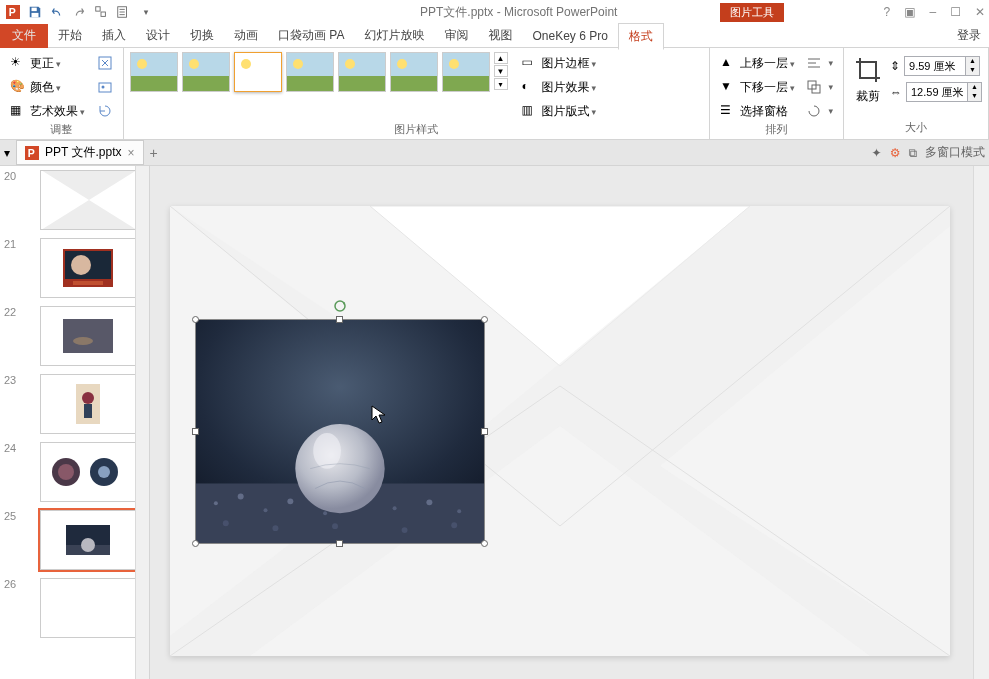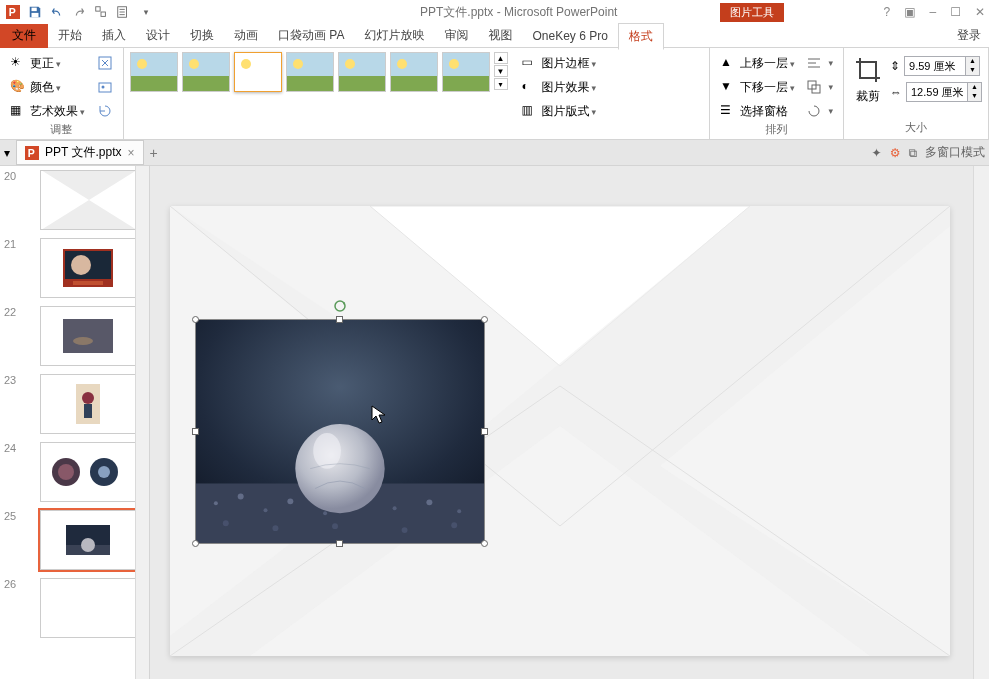--- a/index.html
+++ b/index.html
@@ -4,21 +4,21 @@
 <style>
 *{margin:0;padding:0;box-sizing:border-box;font-family:"Microsoft YaHei",sans-serif;font-size:12px;}
 body{background:#fff;width:989px;height:679px;overflow:hidden;position:relative;}
 .titlebar{height:24px;background:#fff;display:flex;align-items:center;padding:0 4px;}
 .qat{display:flex;gap:4px;align-items:center;}
 .qat-icon{width:18px;height:18px;display:flex;align-items:center;justify-content:center;cursor:pointer;}
 .title-text{flex:1;text-align:center;color:#737373;}
 .sys-buttons{display:flex;gap:14px;margin-left:auto;color:#888;}
 .sys-btn{cursor:pointer;}
 .menubar{height:24px;background:#fff;display:flex;align-items:center;border-bottom:1px solid #d4d4d4;}
-.file-tab{background:#d24726;color:#000000;padding:10px 12px;height:24px;display:flex;align-items:center;}
+.file-tab{background:#d24726;color:#e5e5e5;padding:10px 12px;height:24px;display:flex;align-items:center;}
 .menu-item{padding:4px 10px;color:#444;cursor:pointer;}
 .menu-item.active{border:1px solid #d4d4d4;border-bottom:1px solid #fff;background:#fff;color:#c43e1c;position:relative;top:1px;}
 .login{margin-left:auto;padding:4px 8px;color:#444;}
 .ribbon{height:92px;background:#fff;border-bottom:1px solid #d4d4d4;display:flex;}
 .ribbon-group{border-right:1px solid #d4d4d4;padding:4px 6px;display:flex;flex-direction:column;justify-content:space-between;}
 .group-label{text-align:center;color:#666;font-size:11px;}
 .rg-content{display:flex;gap:4px;}
 .big-btn{display:flex;flex-direction:column;align-items:center;gap:2px;cursor:pointer;padding:2px;}
 .big-btn-icon{width:32px;height:32px;}
 .small-btn{display:flex;align-items:center;gap:4px;cursor:pointer;padding:2px 4px;height:22px;}
@@ -193,20 +193,21 @@
         <div class="small-btn">
             <span class="small-btn-icon">◐</span>
             <span class="dropdown-arrow">图片效果</span>
           </div>
         <div class="small-btn">
             <span class="small-btn-icon">▥</span>
             <span class="dropdown-arrow">图片版式</span>
           </div>
       </div>
     </div>
+    <div class="group-label">图片样式</div>
   </div>
   <div class="ribbon-group">
     <div class="rg-content">
       <div class="vcol">
         <div class="small-btn">
             <span class="small-btn-icon">▲</span>
             <span class="dropdown-arrow">上移一层</span>
           </div>
         <div class="small-btn">
             <span class="small-btn-icon">▼</span>

